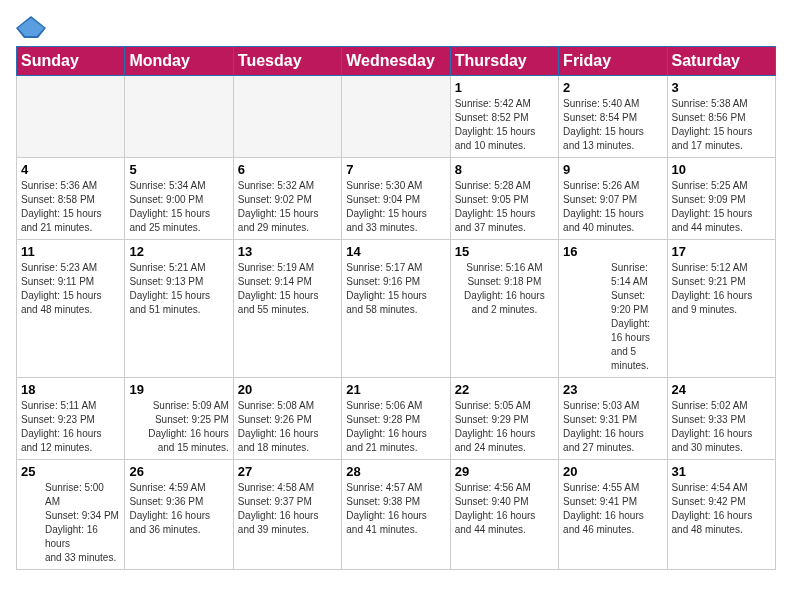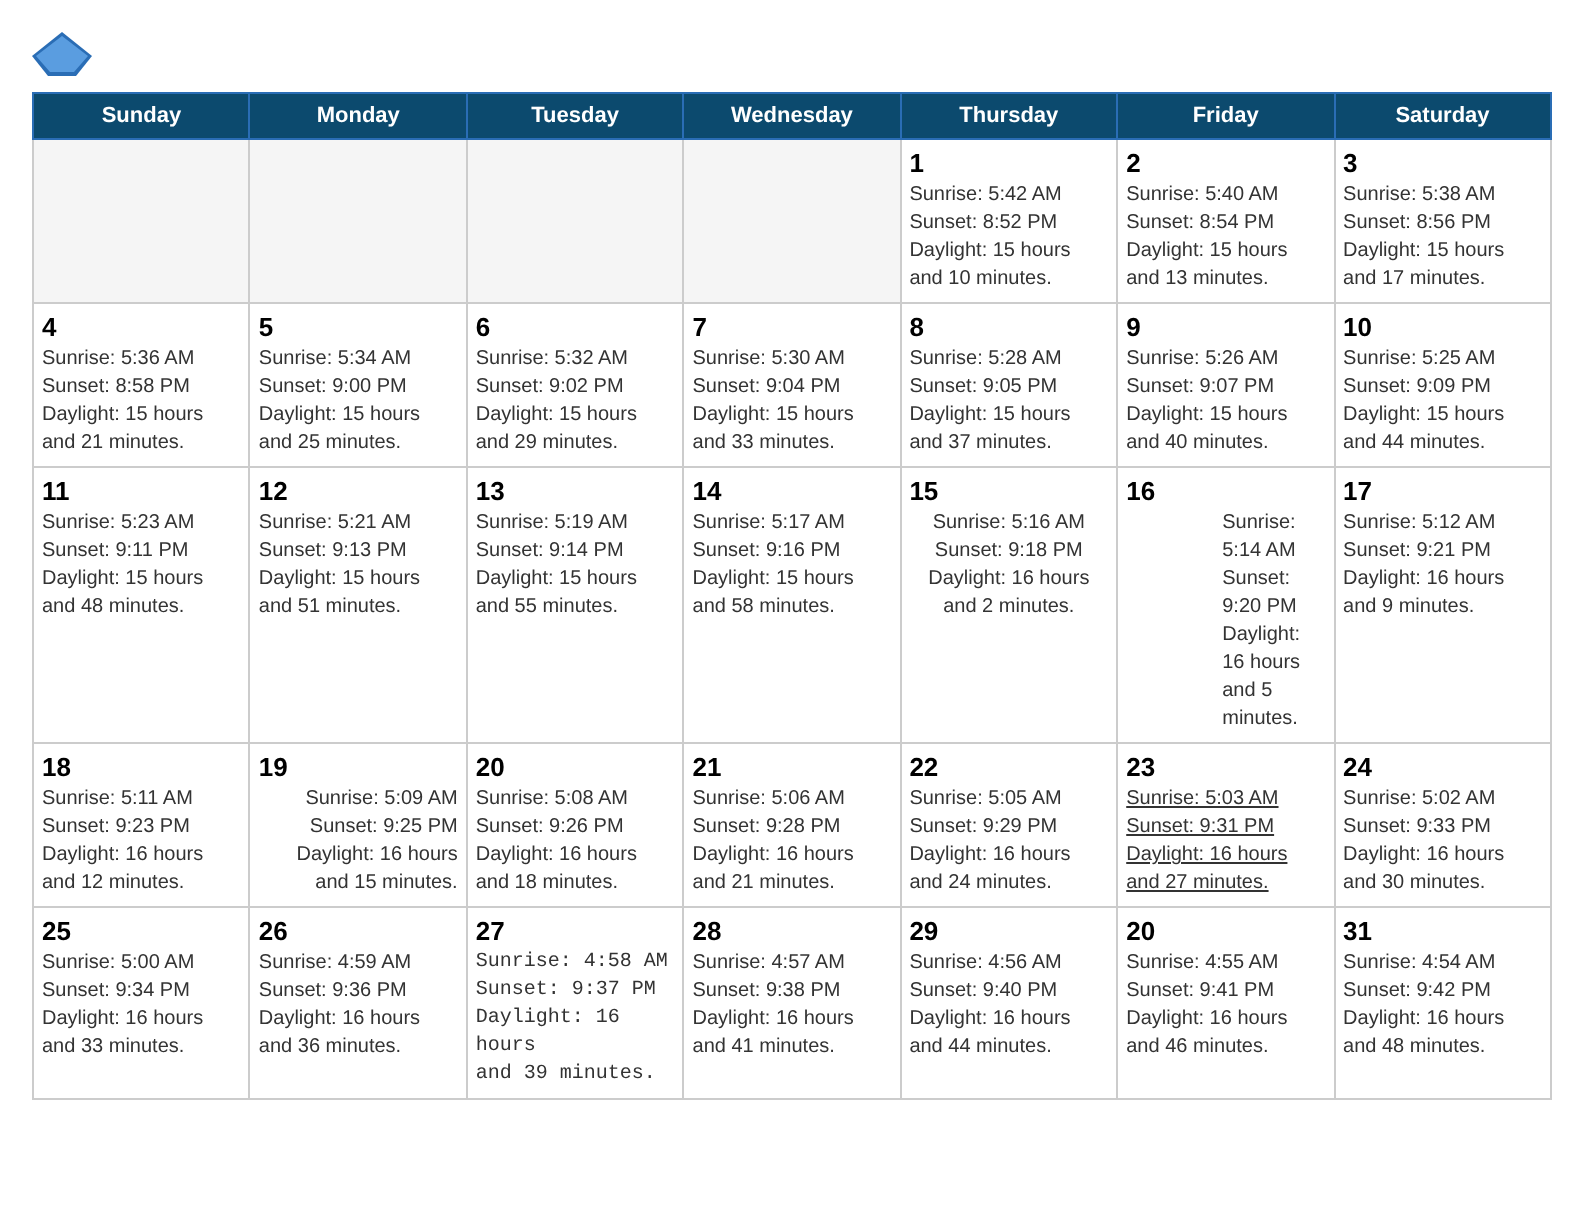--- a/index.html
+++ b/index.html
@@ -36,26 +36,26 @@
     .calendar-subtitle {
       font-size: 15px;
       color: #555;
     }
     table {
       width: 100%;
       border-collapse: collapse;
       table-layout: fixed;
     }
     th {
-      background-color: #0c4a6e;
+      background-color: #be185d;
       color: #fff;
-      font-size: 11px;
+      font-size: 16px;
       font-weight: bold;
       padding: 5px 4px;
-      text-align: center;
+      text-align: left;
       border: 1px solid #2a6db5;
     }
     td {
       border: 1px solid #ccc;
       vertical-align: top;
       padding: 4px 4px;
       font-size: 10px;
       color: #333;
       height: 82px;
       background: #fff;
@@ -269,51 +269,51 @@
         </td>
         <td>
           <span class="day-num">22</span>
           <div class="day-info" style="white-space: pre-line;">Sunrise: 5:05 AM
 Sunset: 9:29 PM
 Daylight: 16 hours
 and 24 minutes.</div>
         </td>
         <td>
           <span class="day-num">23</span>
-          <div class="day-info" style="white-space: pre-line; text-decoration: underline;">Sunrise: 5:03 AM
+          <div class="day-info" style="white-space: pre-line;">Sunrise: 5:03 AM
 Sunset: 9:31 PM
 Daylight: 16 hours
 and 27 minutes.</div>
         </td>
         <td>
           <span class="day-num">24</span>
           <div class="day-info" style="white-space: pre-line;">Sunrise: 5:02 AM
 Sunset: 9:33 PM
 Daylight: 16 hours
 and 30 minutes.</div>
         </td>
       </tr>
       <tr>
         <td>
           <span class="day-num">25</span>
-          <div class="day-info" style="white-space: pre-line;">Sunrise: 5:00 AM
+          <div class="day-info" style="white-space: pre-line; margin-left: 24px;">Sunrise: 5:00 AM
 Sunset: 9:34 PM
 Daylight: 16 hours
 and 33 minutes.</div>
         </td>
         <td>
           <span class="day-num">26</span>
           <div class="day-info" style="white-space: pre-line;">Sunrise: 4:59 AM
 Sunset: 9:36 PM
 Daylight: 16 hours
 and 36 minutes.</div>
         </td>
         <td>
           <span class="day-num">27</span>
-          <div class="day-info" style="white-space: pre-line; font-family: Liberation Mono, monospace;">Sunrise: 4:58 AM
+          <div class="day-info" style="white-space: pre-line;">Sunrise: 4:58 AM
 Sunset: 9:37 PM
 Daylight: 16 hours
 and 39 minutes.</div>
         </td>
         <td>
           <span class="day-num">28</span>
           <div class="day-info" style="white-space: pre-line;">Sunrise: 4:57 AM
 Sunset: 9:38 PM
 Daylight: 16 hours
 and 41 minutes.</div>

